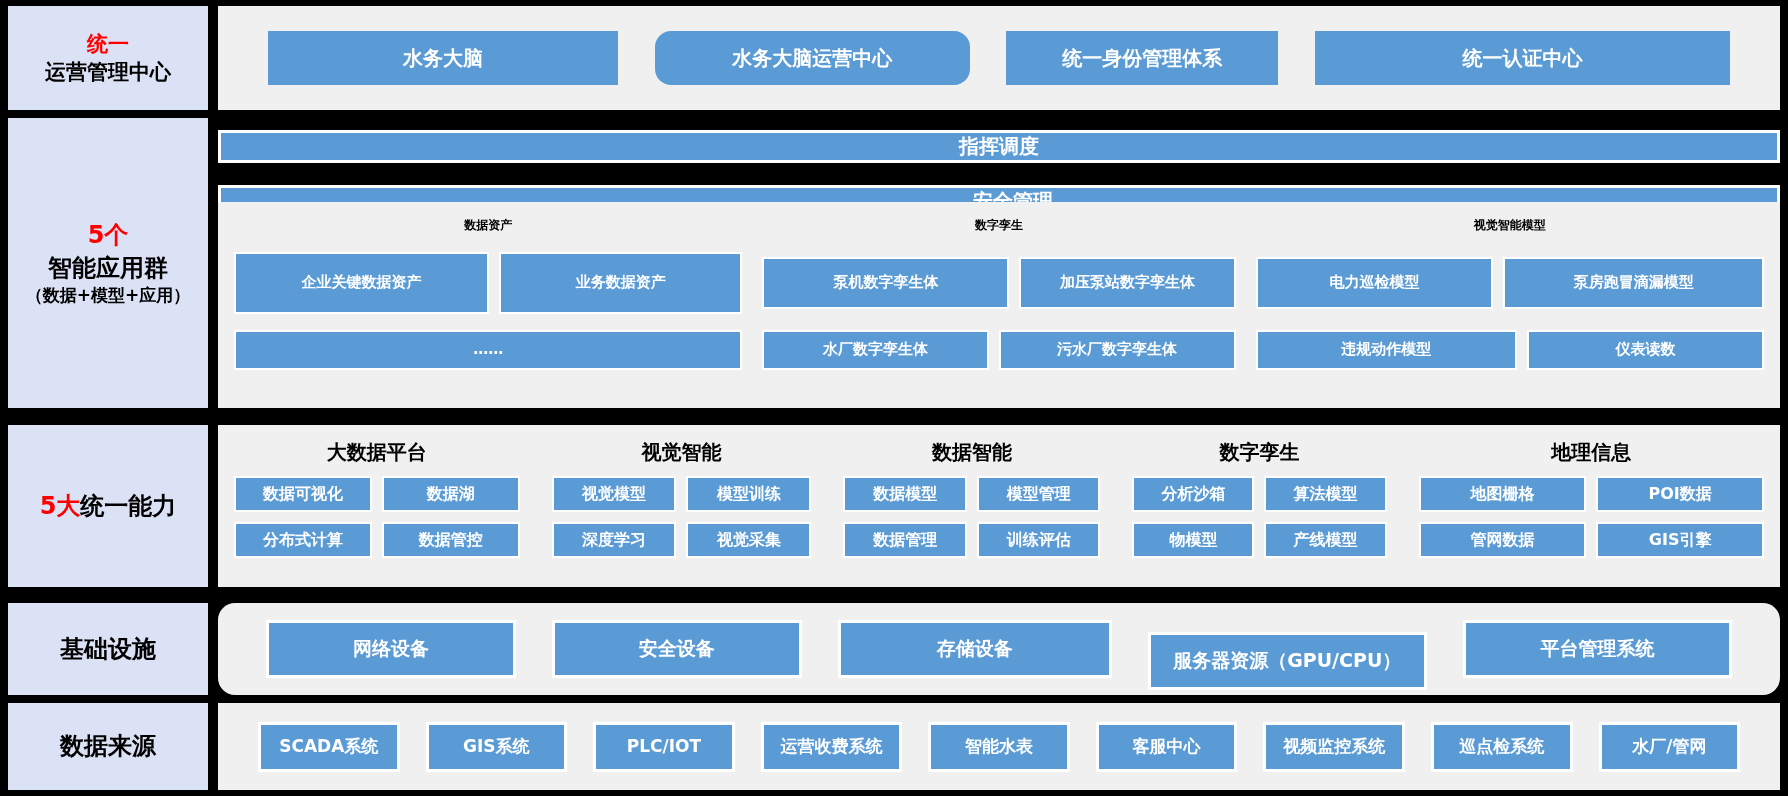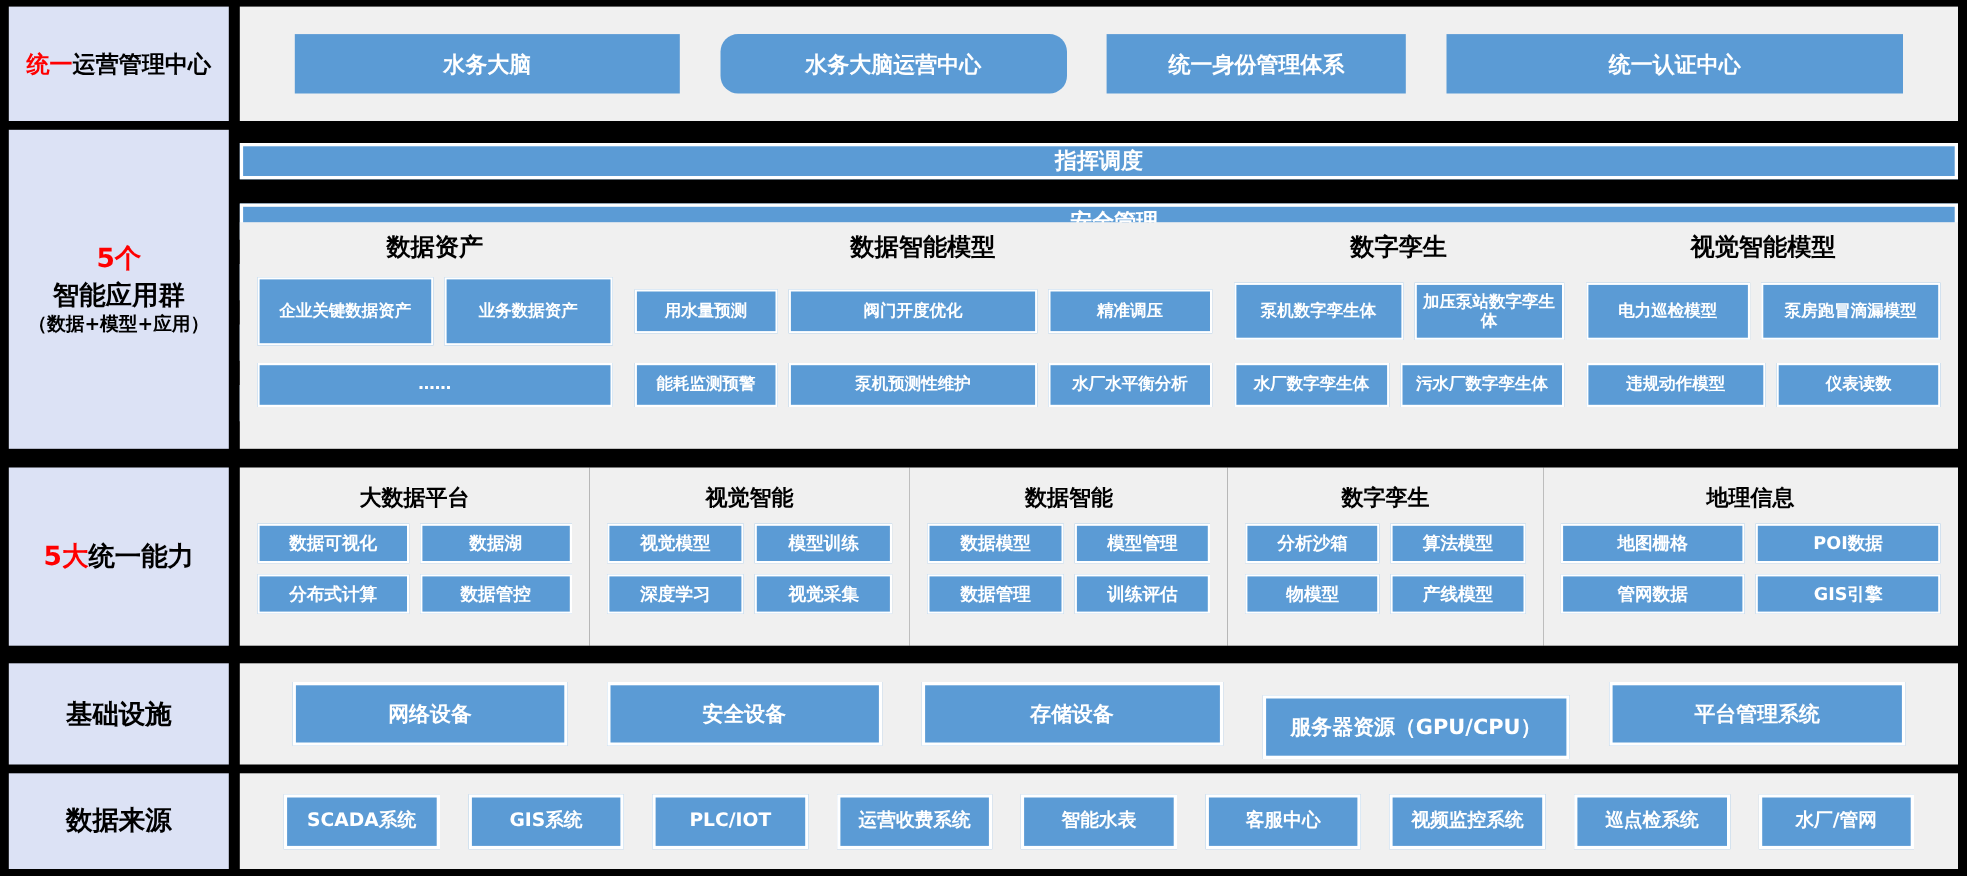--- a/index.html
+++ b/index.html
@@ -20,57 +20,57 @@
   .red { color: #ff0000; }
   .panel { background: #f0f0f0; }
   .btn {
     background: #5b9bd5; color: #fff;
     display: flex; align-items: center; justify-content: center;
     text-align: center; cursor: pointer;
   }
 
   
   #r1 { height: 104px; margin-bottom: 8px; }
-  #r1 .label { font-size: 21px; flex-direction: row; }
+  #r1 .label { font-size: 21px; flex-direction: column; }
   #r1 .panel { flex: 1; display: flex; align-items: center; justify-content: space-between; padding: 0 50px; }
   #r1 .btn { height: 54px; font-size: 20px; }
   .r1b0 { width: 350px; } .r1b1 { width: 315px; border-radius: 16px; } .r1b2 { width: 272px; } .r1b3 { width: 415px; }
 
   
   #r2 { height: 290px; margin-bottom: 17px; }
   #r2 .label .l-big { font-size: 24px; }
   #r2 .label .l-small { font-size: 17px; }
   #r2 .content { flex: 1; display: flex; flex-direction: column; }
   .hdr-strip { display: flex; gap: 22px; height: 66px; margin: 12px 0 6px 0; flex-direction: column; }
   .hdr-strip .btn { font-size: 20px; border: 3px solid #fff; }
   .hb0 { flex: 3.45; } .hb1 { flex: 2.7; padding-left: 28px; } .hb2 { flex: 1.8; } .hb3 { flex: 3.15; } .hb4 { flex: 3.5; }
   .groups-panel { flex: 1; display: flex; gap: 20px; padding: 8px 16px; }
   .group { display: grid; grid-template-rows: 30px 70px 48px; row-gap: 8px; }
   .g0 { flex: 2.15; } .g1 { flex: 3.5; } .g2 { flex: 2.0; } .g3 { flex: 2.15; }
-  .group-title { display: flex; align-items: center; justify-content: center; font-size: 22px; color: #000; }
+  .group-title { display: flex; align-items: center; justify-content: center; font-size: 12px; color: #000; }
   .g-row { display: flex; gap: 10px; align-items: center; }
   .g-row .btn { border: 2px solid #fff; font-size: 15px; line-height: 1.15; padding: 2px 4px; }
   .h62 { height: 62px; } .h52 { height: 52px; } .h40 { height: 40px; }
   .f100 { flex: 1; } .f105 { flex: 1.05; } .f110 { flex: 1.1; } .f115 { flex: 1.15; }
   .f180 { flex: 1.8; } .f090 { flex: 0.9; }
 
   
   #r3 { height: 162px; margin-bottom: 16px; }
   #r3 .label { font-size: 24px; flex-direction: row; }
   #r3 .content { flex: 1; display: flex; }
   .cap-panel { display: flex; flex-direction: column; padding: 10px 16px; }
   .cp0 { flex: 2.0; } .cp1 { flex: 1.82; } .cp2 { flex: 1.8; } .cp3 { flex: 1.78; } .cp4 { flex: 2.42; }
   .cap-title { text-align: center; font-size: 20px; color: #000; margin: 4px 0 10px 0; }
   .cap-grid { display: grid; grid-template-columns: 1fr 1fr; gap: 10px; }
   .cap-grid .btn { height: 36px; font-size: 16px; border: 2px solid #fff; }
 
   
   #r4 { height: 92px; margin-bottom: 8px; }
   #r4 .label { font-size: 24px; }
-  #r4 .panel { flex: 1; display: flex; align-items: center; gap: 36px; padding: 0 48px; }
+  #r4 .panel { flex: 1; display: flex; align-items: center; gap: 36px; padding: 0 48px; border-radius: 17px; }
   #r4 .btn { flex: 1; height: 58px; font-size: 19px; border: 3px solid #fff; }
   .r4b3 { flex: 1.12 !important; margin-top: 24px; } .r4b4 { flex: 1.08 !important; } .r4b2w { flex: 1.1 !important; }
 
   
   #r5 { flex: 1; margin-bottom: 6px; }
   #r5 .label { font-size: 24px; }
   #r5 .panel { flex: 1; display: flex; align-items: center; gap: 26px; padding: 0 40px; }
   #r5 .btn { flex: 1; height: 50px; font-size: 17px; border: 3px solid #fff; line-height: 1.1; }
 </style>
 </head>
@@ -111,33 +111,20 @@
           <div class="group-title">数据资产</div>
           <div class="g-row">
             <div class="btn h62 f105">企业关键数据资产</div>
             <div class="btn h62 f100">业务数据资产</div>
           </div>
           <div class="g-row">
             <div class="btn h40 f100">……</div>
           </div>
         </div>
 
-        <div class="group g1">
-          <div class="group-title">数据智能模型</div>
-          <div class="g-row">
-            <div class="btn h40 f100">用水量预测</div>
-            <div class="btn h40 f180">阀门开度优化</div>
-            <div class="btn h40 f115">精准调压</div>
-          </div>
-          <div class="g-row">
-            <div class="btn h40 f100">能耗监测预警</div>
-            <div class="btn h40 f180">泵机预测性维护</div>
-            <div class="btn h40 f115">水厂水平衡分析</div>
-          </div>
-        </div>
 
         <div class="group g2">
           <div class="group-title">数字孪生</div>
           <div class="g-row">
             <div class="btn h52 f115">泵机数字孪生体</div>
             <div class="btn h52 f100">加压泵站数字孪生体</div>
           </div>
           <div class="g-row">
             <div class="btn h40 f100">水厂数字孪生体</div>
             <div class="btn h40 f105">污水厂数字孪生体</div>

